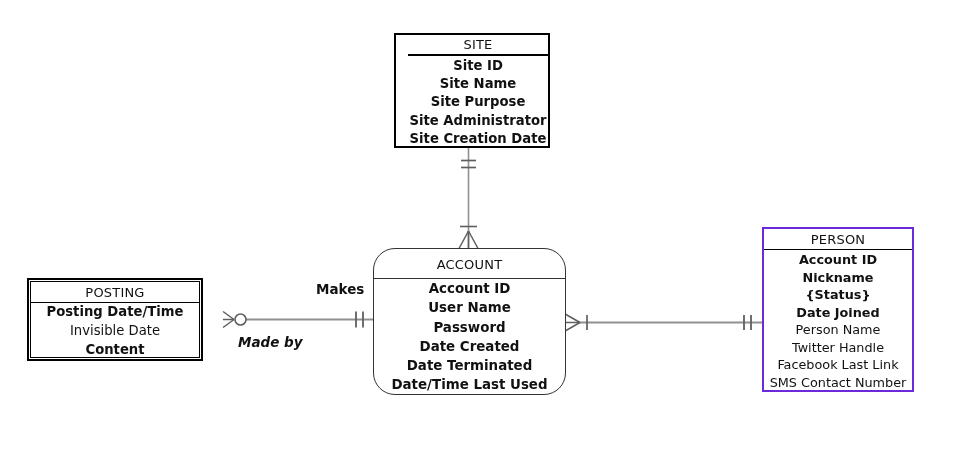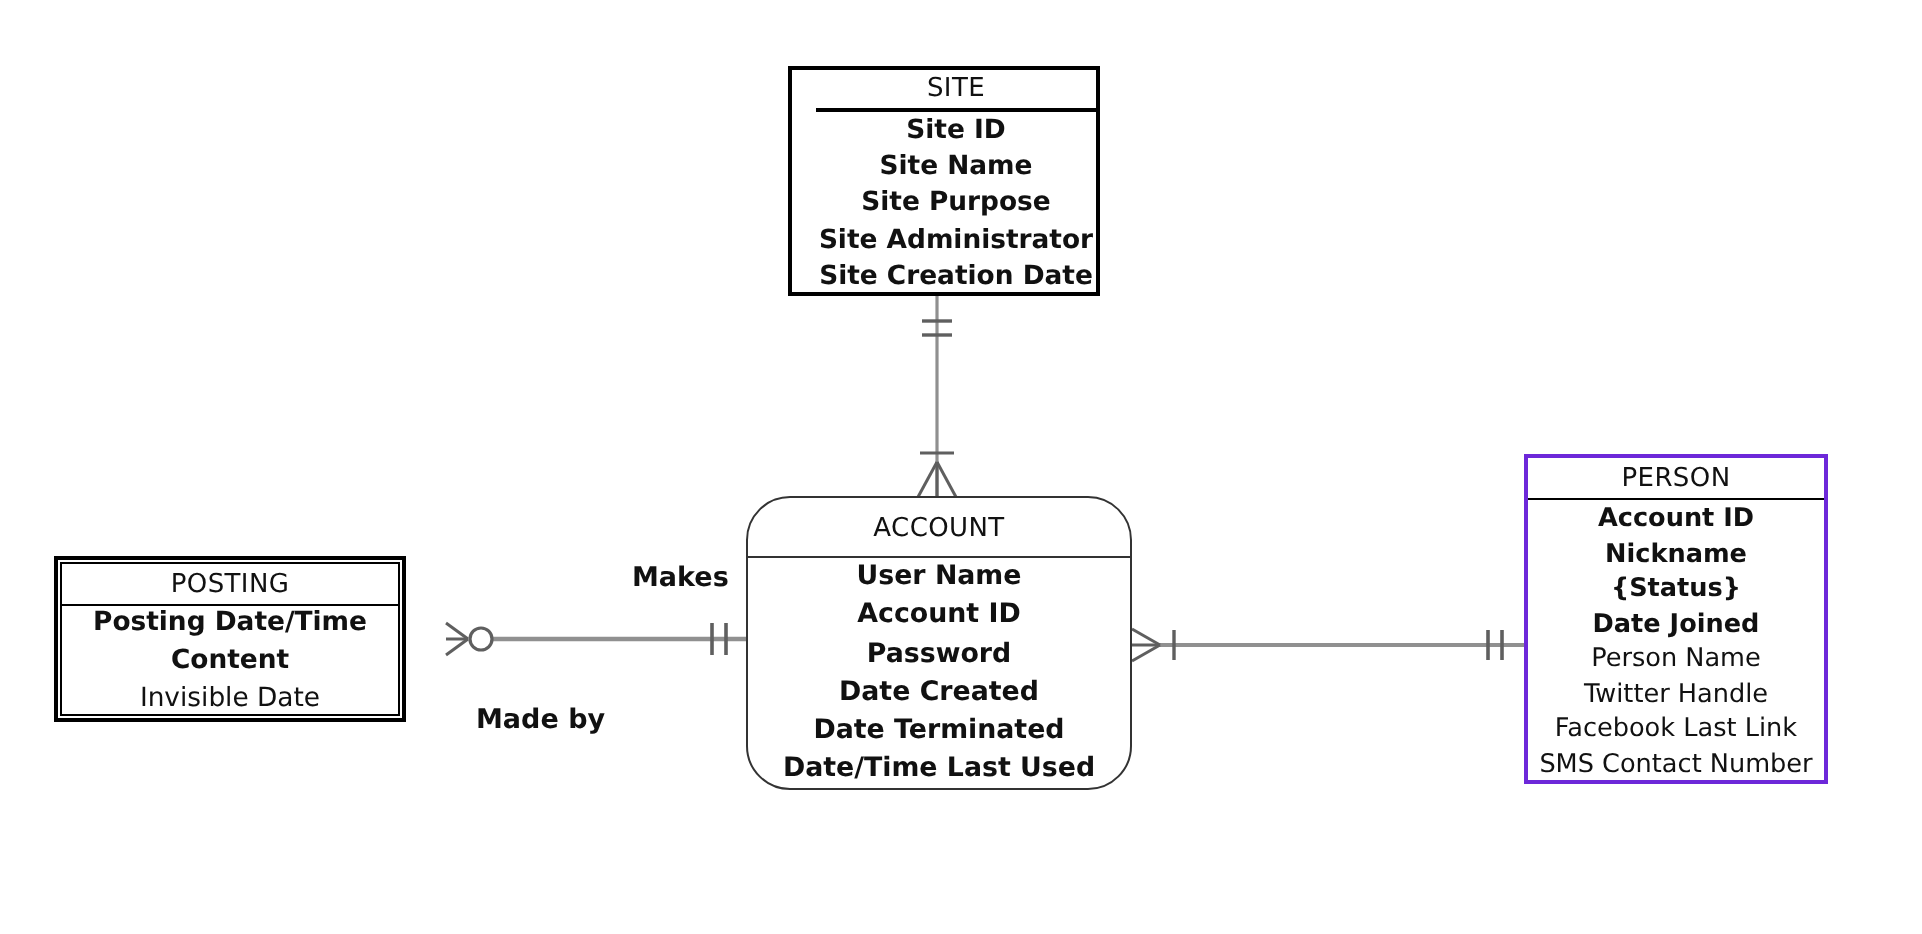--- a/index.html
+++ b/index.html
@@ -36,21 +36,21 @@
   #entity-posting .attr{line-height:18.8px;font-size:13.2px;}
 
   
   #entity-person{left:762px;top:227px;width:152px;height:165px;border:2px solid #6d28d9;}
   #entity-person .ent-header{height:20px;border-bottom:1.5px solid #000;}
   #entity-person .attr{line-height:17.5px;font-size:12.8px;}
   #entity-person .ent-attrs{padding-top:1px;}
 
   .rel-label{position:absolute;font-size:13.5px;font-weight:700;color:#111;white-space:nowrap;}
   #label-makes{left:316px;top:281px;}
-  #label-made-by{left:238px;top:352px;}
+  #label-made-by{left:238px;top:334px;font-style:italic;}
 </style>
 </head>
 <body>
 
 <div id="canvas">
 
   <svg id="connectors" width="961" height="467" viewBox="0 0 961 467">
 
     <g>
       <line x1="468.5" y1="148" x2="468.5" y2="249" stroke="#909090" stroke-width="1.6"></line>
@@ -102,36 +102,36 @@
         <div class="attr b">Site Name</div>
         <div class="attr b">Site Purpose</div>
         <div class="attr b">Site Administrator</div>
         <div class="attr b">Site Creation Date</div>
       </div>
   </div>
 
   <div class="entity" id="entity-account">
     <div class="ent-header">ACCOUNT</div>
     <div class="ent-attrs">
+        <div class="attr b u">Account ID</div>
         <div class="attr b">User Name</div>
-        <div class="attr b u">Account ID</div>
         <div class="attr b">Password</div>
         <div class="attr b">Date Created</div>
         <div class="attr b">Date Terminated</div>
         <div class="attr b">Date/Time Last Used</div>
       </div>
   </div>
 
   <div class="entity" id="entity-posting">
     <div class="weak-inner">
       <div class="ent-header">POSTING</div>
       <div class="ent-attrs">
           <div class="attr b u">Posting Date/Time</div>
+          <div class="attr">Invisible Date</div>
           <div class="attr b">Content</div>
-          <div class="attr">Invisible Date</div>
         </div>
     </div>
   </div>
 
   <div class="entity" id="entity-person">
     <div class="ent-header">PERSON</div>
     <div class="ent-attrs">
         <div class="attr b u">Account ID</div>
         <div class="attr b">Nickname</div>
         <div class="attr b">{Status}</div>

